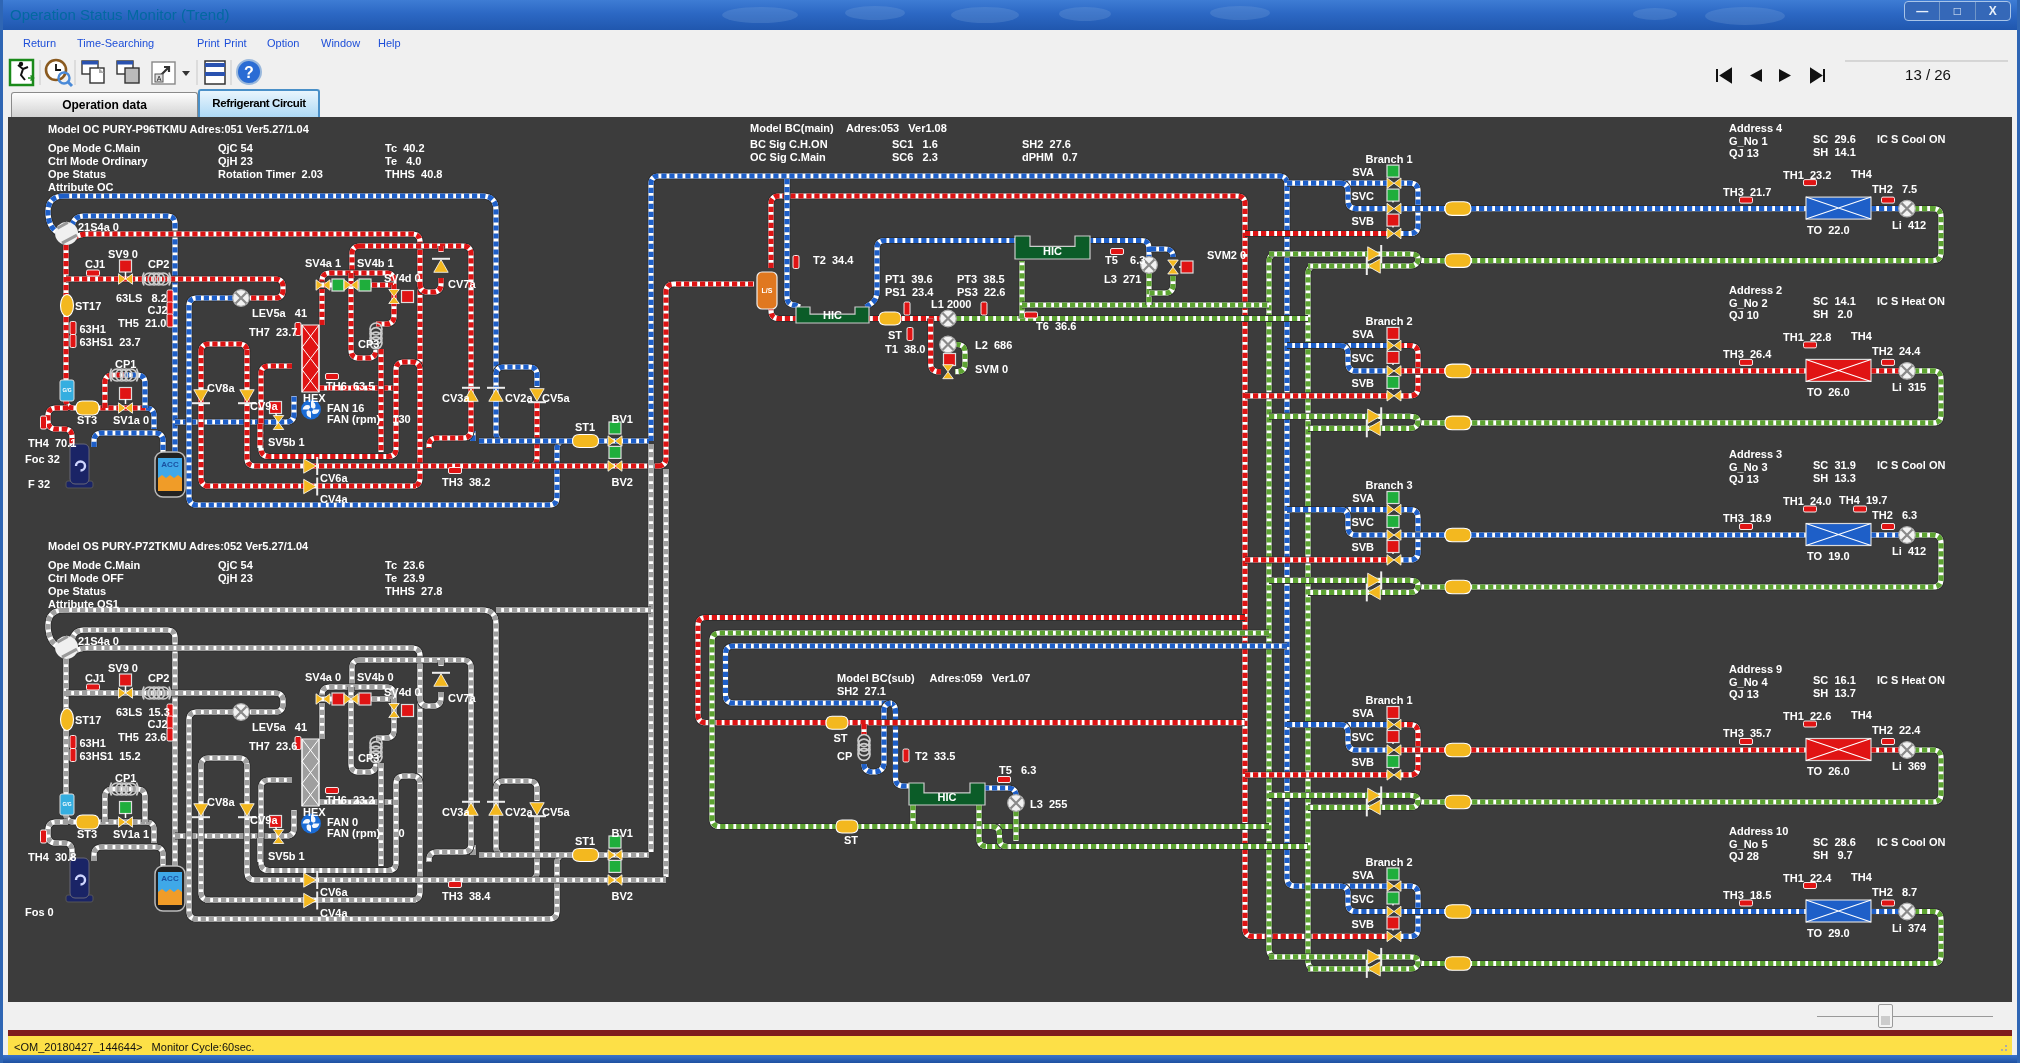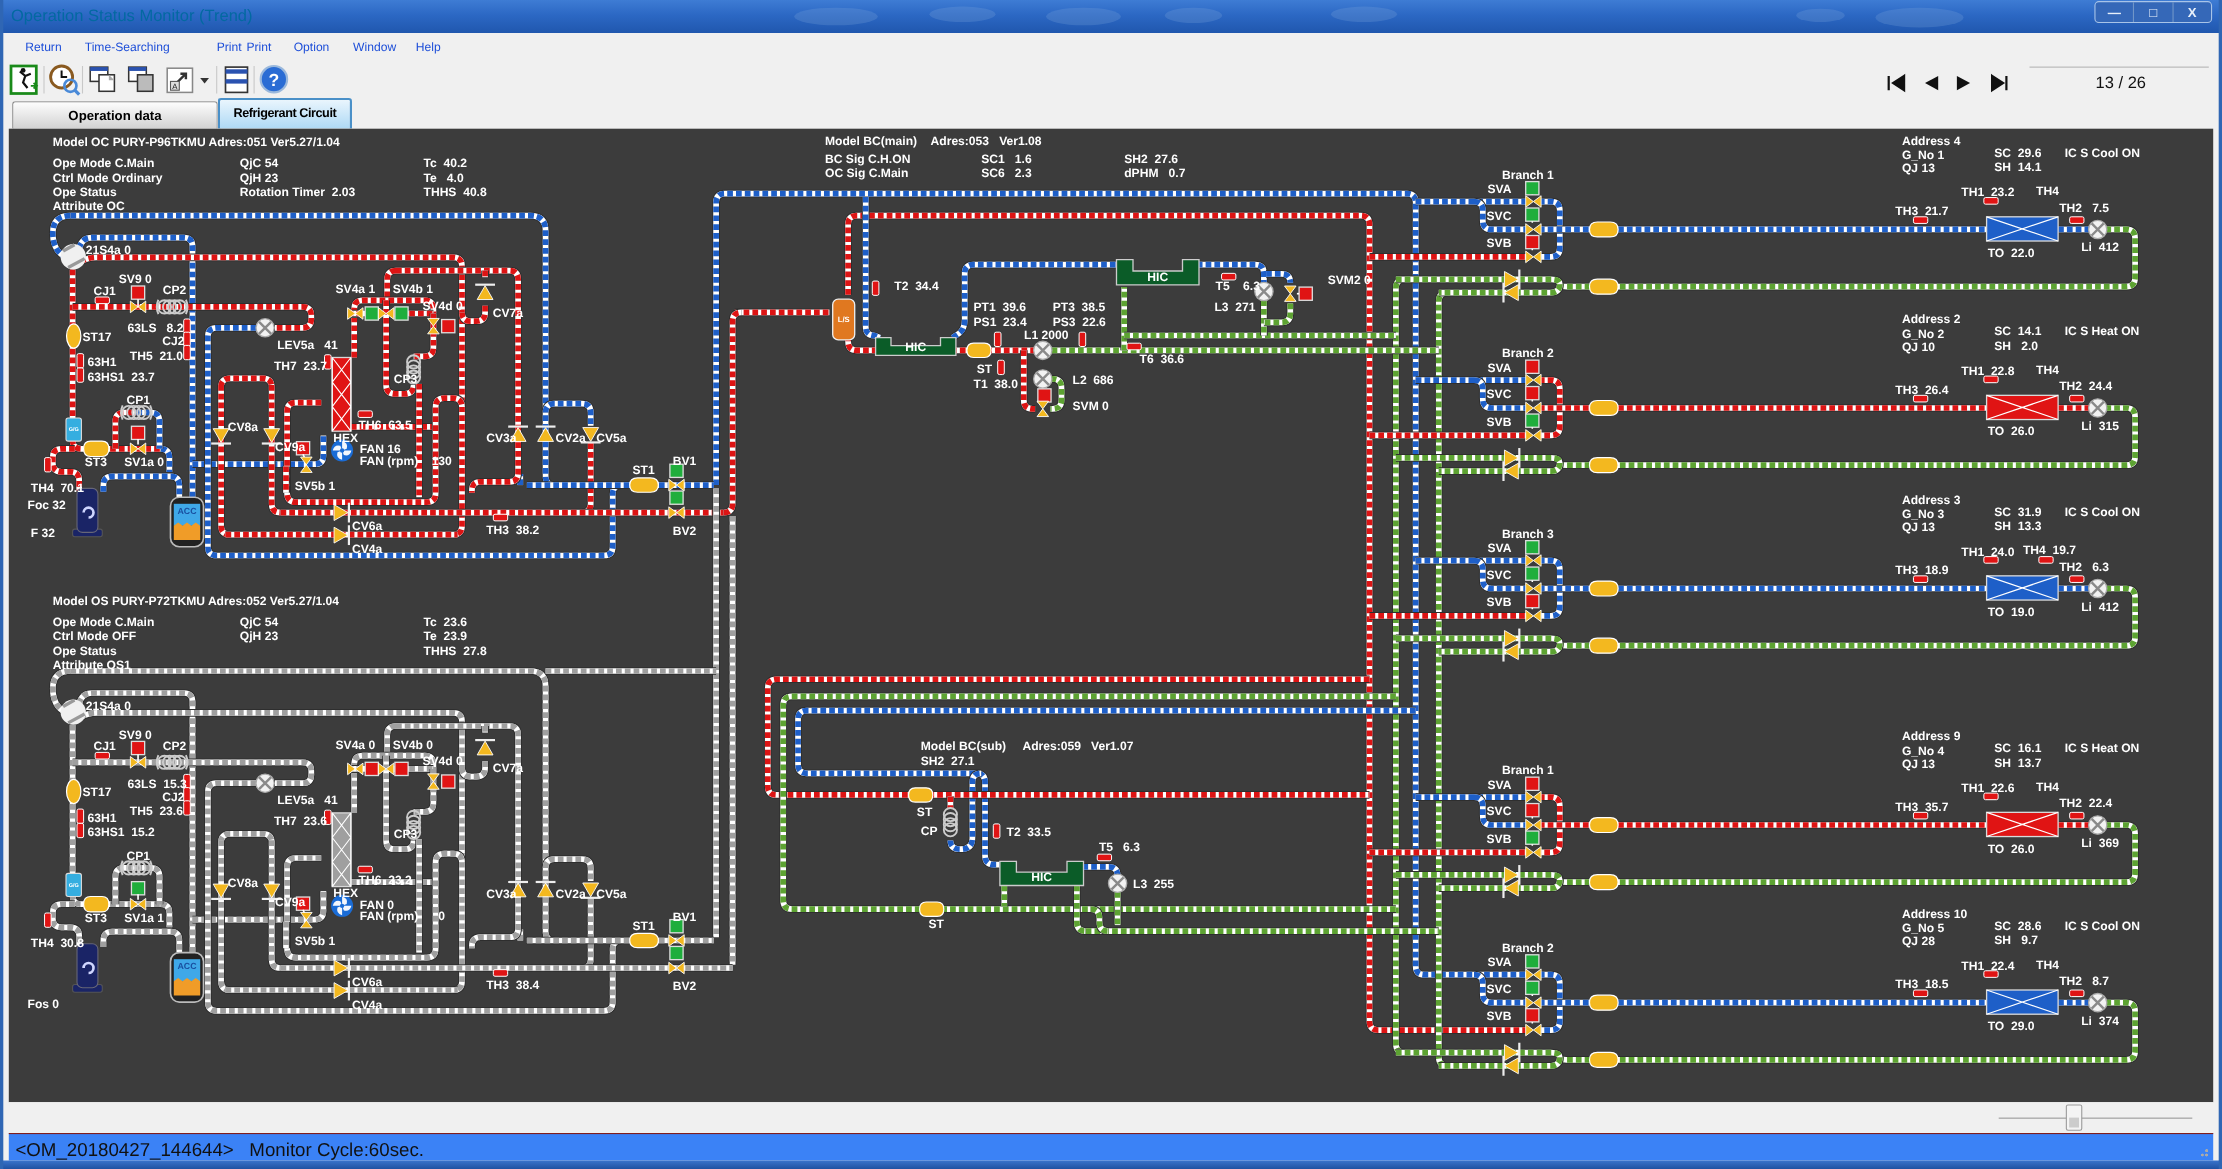--- a/index.html
+++ b/index.html
@@ -7,21 +7,21 @@
 .winbtns{position:absolute;right:9px;top:1px;width:107px;height:20px;border:1px solid #a8c4e8;border-radius:4px;background:#3568b8;display:flex}
 .winbtns div{flex:1;border-right:1px solid #7096c8;color:#e8f0fa;text-align:center;font-size:12px;line-height:18px;font-weight:bold}
 .winbtns div:last-child{border-right:none}
 .menubar{position:absolute;left:3px;top:30px;width:1596px;height:28px;background:#f0f0f0;font-size:11px;color:#1d4ed8}
 .menubar span{position:absolute;top:7px}
 .toolbar{position:absolute;left:3px;top:58px;width:2014px;height:30px;background:#f0f0f0}
 .tabs{position:absolute;left:3px;top:88px;width:2014px;height:29px;background:#f0f0f0}
 .tab1{position:absolute;left:8px;top:4px;width:187px;height:25px;background:linear-gradient(#fdfdfd,#d2d2d2);border:1px solid #8a8a8a;border-bottom:none;border-radius:3px 3px 0 0;text-align:center;font-size:12px;font-weight:bold;line-height:24px}
 .tab2{position:absolute;left:195px;top:1px;width:122px;height:28px;background:linear-gradient(#e9f5fd,#aed9f5);border:2px solid #4a90c8;border-bottom:none;border-radius:3px 3px 0 0;text-align:center;font-size:11.5px;font-weight:bold;line-height:25px;letter-spacing:-0.4px}
 .statusrow{position:absolute;left:8px;top:1002px;width:2004px;height:28px;background:#f0f0f0}
-.statusbar{position:absolute;left:8px;top:1030px;width:2004px;height:25px;background:#3b82f6;border-top:1px solid #7f1d1d;font-size:17px;color:#111}
+.statusbar{position:absolute;left:8px;top:1030px;width:2004px;height:25px;background:#fde047;border-top:6px solid #7f1d1d;font-size:11px;color:#111}
 .bborder{position:absolute;left:0;top:1055px;width:2020px;height:8px;background:linear-gradient(#3a74cc,#1e50a0)}
 .lborder{position:absolute;left:0;top:0;width:3px;height:1063px;background:#2f66b4}
 .rborder{position:absolute;right:0;top:0;width:3px;height:1063px;background:#2f66b4}
 svg text{font-family:"Liberation Sans",sans-serif}
 </style></head><body>
 <div class="titlebar"></div>
 <div class="title">Operation Status Monitor (Trend)</div>
 <div class="winbtns">
     <div>—</div>
     <div>□</div>

